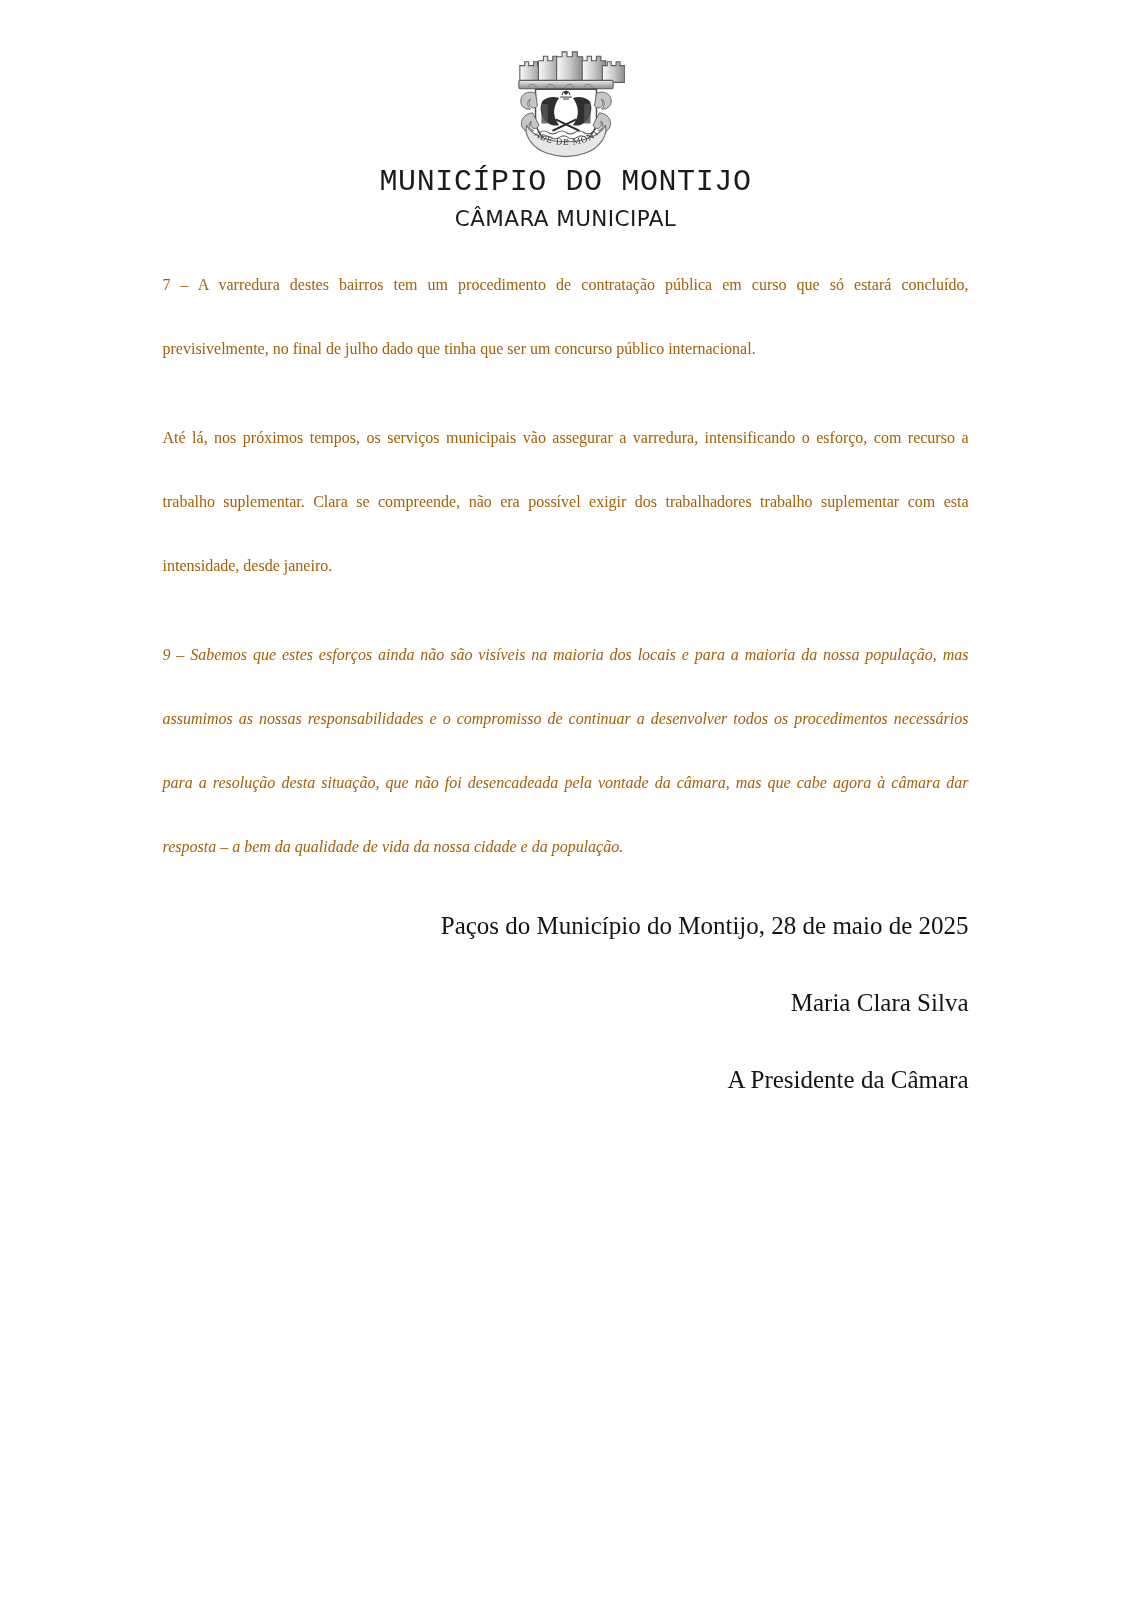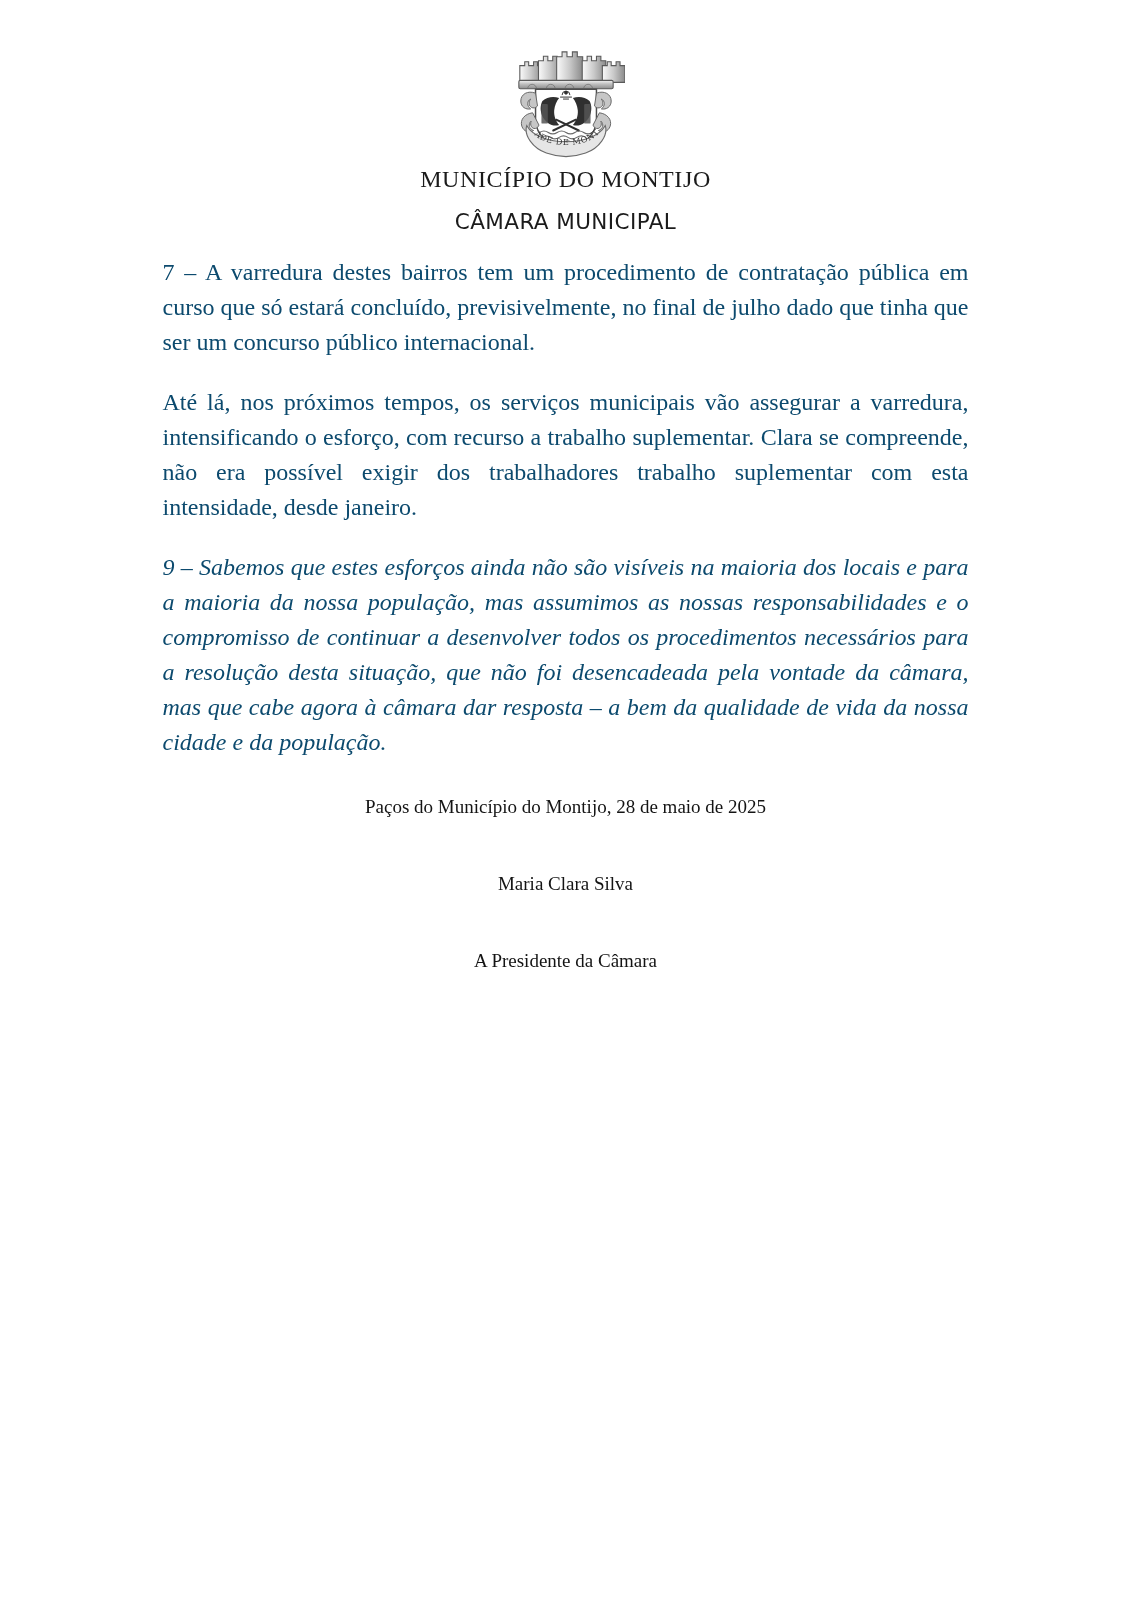--- a/index.html
+++ b/index.html
@@ -33,63 +33,63 @@
   }
 
   .crest {
     width: 118px;
     height: 112px;
     display: block;
   }
 
   .org-name {
     margin-top: 9px;
-    font-family: Liberation Serif, serif;
-    font-size: 24px;
+    font-family: Liberation Mono, monospace;
+    font-size: 30px;
     letter-spacing: 0.6px;
     color: #1b1b1b;
     line-height: 1.04;
     text-align: center;
     font-weight: 400;
   }
   .org-sub {
-    margin-top: 19px;
+    margin-top: 10px;
     font-family: "DejaVu Sans", "Liberation Sans", sans-serif;
     font-size: 21.5px;
     letter-spacing: 0.4px;
     color: #1b1b1b;
     line-height: 1.04;
     text-align: center;
     font-weight: 400;
   }
 
   
   .body-wrap {
     margin: 0 auto;
     width: 806px;
     padding-top: 22px;
   }
 
   p.para {
     margin: 0 0 25px 0;
-    font-size: 24px;
-    line-height: 35px;
+    font-size: 16px;
+    line-height: 64px;
     text-align: justify;
     text-justify: inter-word;
-    color: #0c4a6e;
+    color: #a16207;
   }
   p.para:last-of-type { margin-bottom: 0; font-style: italic; }
 
   .closing {
     margin: 0 auto;
     width: 806px;
   }
   .closing .line {
-    text-align: center;
-    font-size: 19px;
+    text-align: right;
+    font-size: 25px;
     line-height: 45px;
     color: #141414;
   }
   .closing .place-date { margin-top: 24px; }
   .closing .role       { margin-top: 32px; }
   .closing .signer     { margin-top: 32px; }
 </style>
 </head>
 <body>
 

